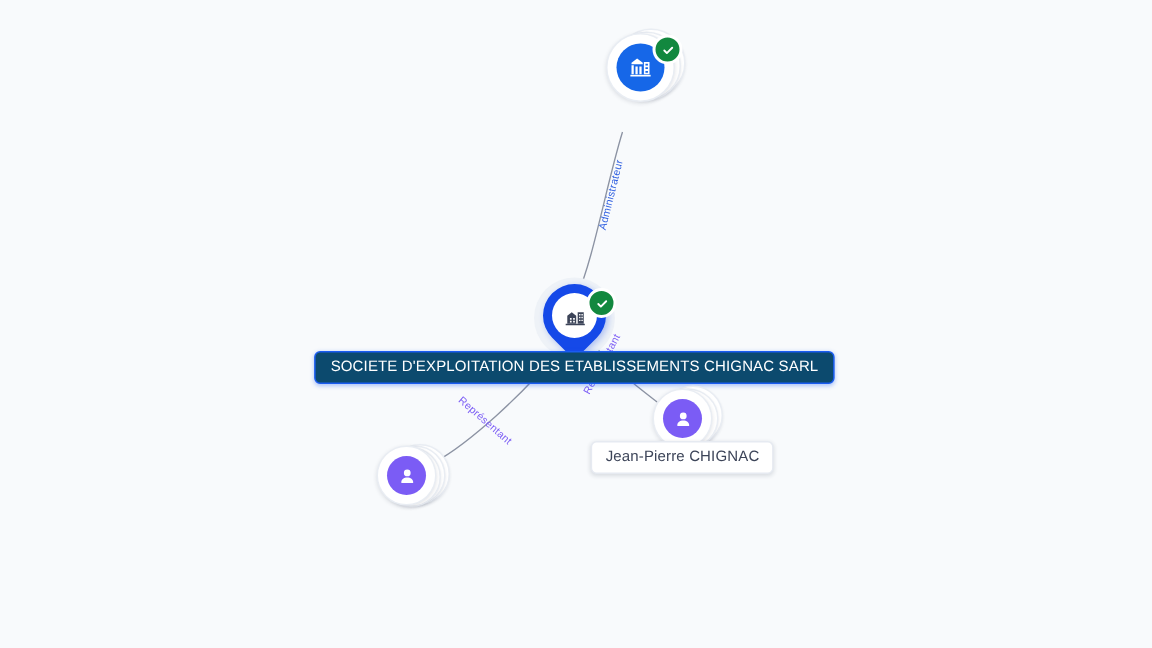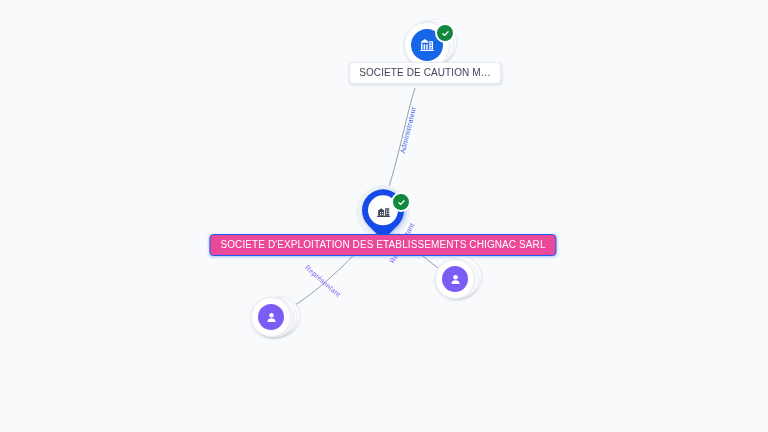--- a/index.html
+++ b/index.html
@@ -170,21 +170,21 @@
     line-height: 1;
     padding: 5px 9px;
     border-radius: 4px;
     background: #ffffff;
     color: #3c4458;
     border: 1px solid #e6eaf1;
     box-shadow: 0 1px 3px rgba(28,40,64,.14);
     letter-spacing: .1px;
   }
   .node-label.selected {
-    background: #ec4899;
+    background: #0c4a6e;
     color: #ffffff;
     border-color: #1a5cf0;
     box-shadow: 0 1px 3px rgba(26,92,240,.35);
     font-size: 10px;
     padding: 5px 10px;
   }
 
   
   .edge-label {
     position: absolute;
@@ -229,21 +229,20 @@
           <path fill="#ffffff" d="M3 18.5h18V20H3z"></path>
         </svg>
       </div>
     </div>
     <div class="badge-verified" style="left:8px; top:-22px;">
       <svg width="9" height="9" viewBox="0 0 24 24">
         <path fill="none" stroke="#ffffff" stroke-width="3.4" stroke-linecap="round" stroke-linejoin="round" d="M5 12.5l4.5 4.5L19 7.5"></path>
       </svg>
     </div>
   </div>
-  <div class="node-label" style="left:425px; top:62px;">SOCIETE DE CAUTION M…</div>
 
   <div class="node" style="left:383px; top:212px;">
     <div class="pin-halo"></div>
     <div class="pin">
       <div class="pin-body"></div>
       <div class="pin-inner">
         <svg width="17" height="17" viewBox="0 0 24 24">
           <path fill="#3c4458" d="M3 19h18v1.6H3z"></path>
           <path fill="#3c4458" d="M4.5 11.5l4.2-3.2 4.2 3.2V19H4.5v-7.5z"></path>
           <path fill="#ffffff" d="M7 13.6h1.6v1.6H7zM10 13.6h1.6v1.6H10zM7 16.2h1.6v1.6H7zM10 16.2h1.6v1.6H10z"></path>
@@ -283,14 +282,15 @@
     </div>
     <div class="person-circle-wrap">
       <div class="person-circle">
         <svg width="15" height="15" viewBox="0 0 24 24">
           <circle cx="12" cy="8.4" r="3.6" fill="#ffffff"></circle>
           <path fill="#ffffff" d="M12 13.2c-3.6 0-6.3 2.1-6.3 4.6v1.4h12.6v-1.4c0-2.5-2.7-4.6-6.3-4.6z"></path>
         </svg>
       </div>
     </div>
   </div>
+  <div class="node-label" style="left:455px; top:294px;">Jean-Pierre CHIGNAC</div>
 
 </div>
 
 </body></html>

